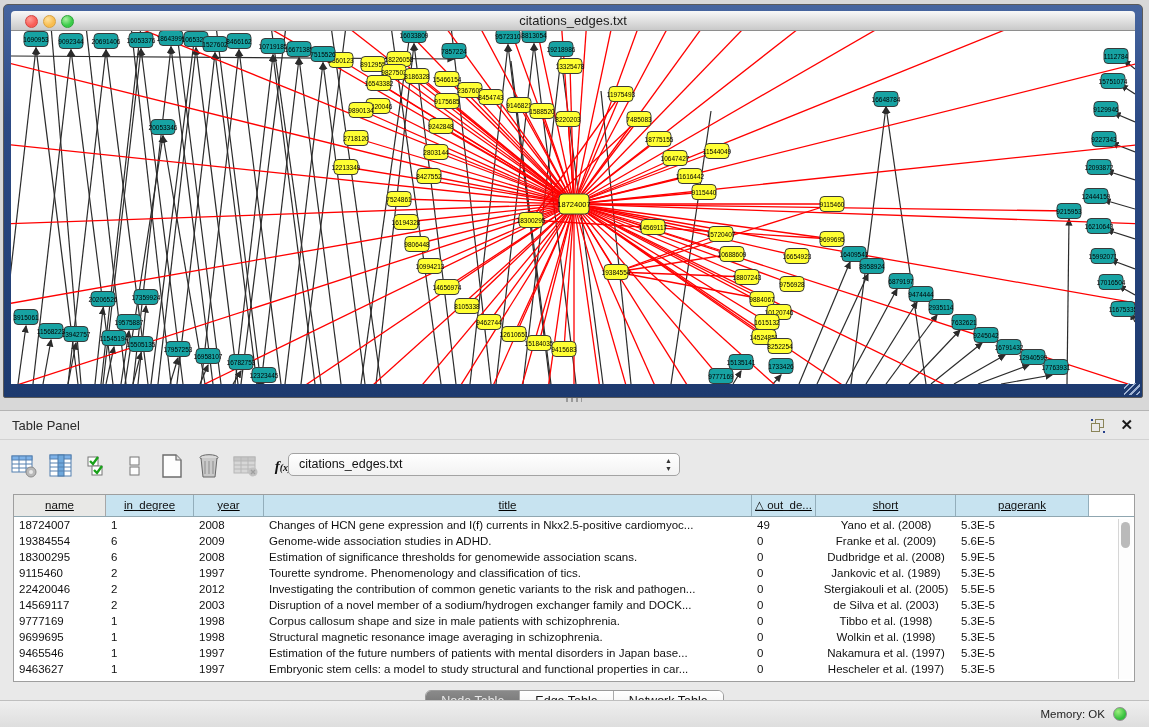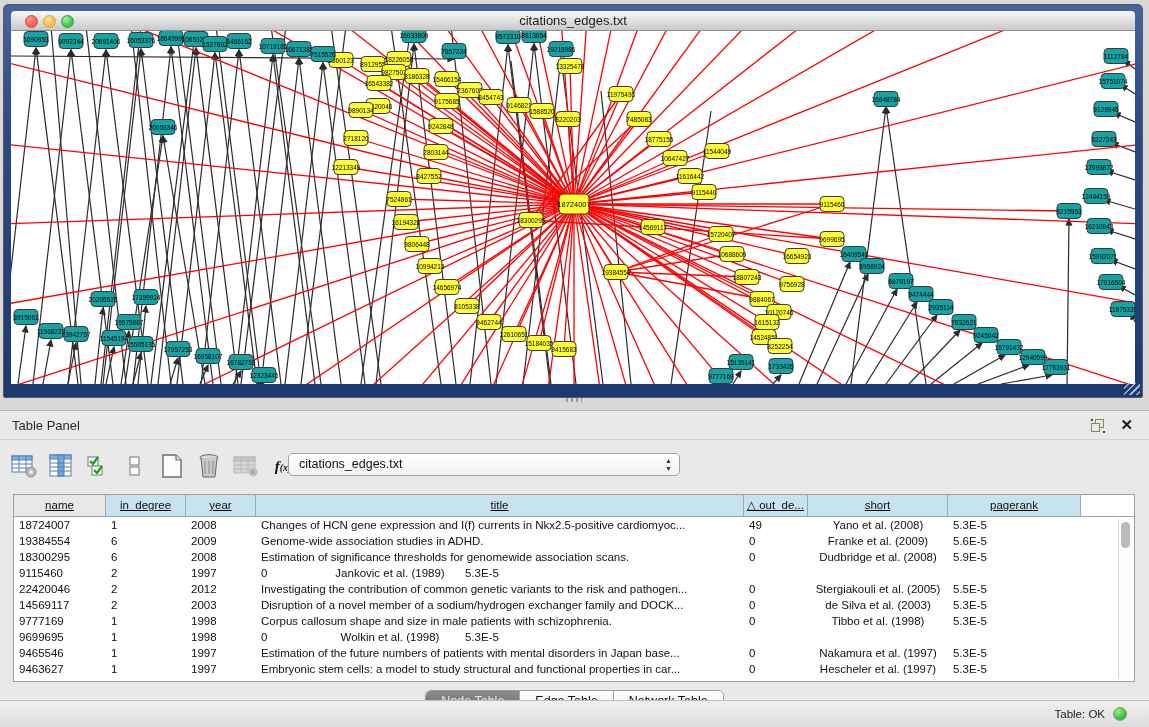--- a/index.html
+++ b/index.html
@@ -53,21 +53,21 @@
 
   #tp-table { position:absolute; left:13px; top:83px; width:1122px; height:188px;
     background:#ffffff; border:1px solid #9e9e9e; overflow:hidden; }
   .trow { display:flex; height:16px; }
   .trow.head { height:22px; border-bottom:1px solid #8fa6b0;text-decoration:underline; }
   .cell { font-size:11.5px; color:#101010; white-space:nowrap; overflow:hidden; flex:0 0 auto; }
   .head .cell { background:#c7e3f0; border-right:1px solid #93aebb; text-align:center; line-height:21px; }
   .head .cell.c0 { background:#e8e8e6; border-right:1px solid #a7a7a7; }
   .head .cell.cfill { background:#ffffff; border-right:none; flex:1 1 auto; }
   .body .cell { line-height:16px; padding-left:5px; }
-  .c0{width:92px;} .c1{width:80px;} .c2{width:70px;} .c3{width:488px;} .c4{width:64px;} .c5{width:140px; } .c6{width:133px;}
+  .c0{width:92px;} .c1{width:88px;} .c2{width:70px;} .c3{width:488px;} .c4{width:64px;} .c5{width:140px; } .c6{width:133px;}
   .body .c5 { text-align:center; padding-left:0; }
   #tp-vscroll { position:absolute; right:2px; top:24px; bottom:2px; width:14px;
     background:#fdfdfd; border-left:1px solid #d6d6d6; }
   #tp-vscroll .thumb { position:absolute; left:2px; top:3px; width:9px; height:26px; background:#bababa; border-radius:6px; }
 
   #tp-tabs { position:absolute; left:0; right:0; top:279px; display:flex; justify-content:center; }
   .seg { display:flex; border:1px solid #9a9a9a; border-radius:6px; overflow:hidden;
     background:#fdfdfd; box-shadow:0 1px 0 rgba(255,255,255,.7);align-items:flex-end; }
   .seg .tab { font-size:12.5px; padding:3px 15px; color:#141414; background:linear-gradient(180deg,#ffffff,#f1f1f1);
     border-left:1px solid #aaaaaa; cursor:pointer; }
@@ -847,20 +847,21 @@
           <div class="cell c2">2008</div>
           <div class="cell c3">Estimation of significance thresholds for genomewide association scans.</div>
           <div class="cell c4">0</div>
           <div class="cell c5">Dudbridge et al. (2008)</div>
           <div class="cell c6">5.9E-5</div>
         </div>
         <div class="trow">
           <div class="cell c0">9115460</div>
           <div class="cell c1">2</div>
           <div class="cell c2">1997</div>
+          <div class="cell c3">Tourette syndrome. Phenomenology and classification of tics.</div>
           <div class="cell c4">0</div>
           <div class="cell c5">Jankovic et al. (1989)</div>
           <div class="cell c6">5.3E-5</div>
         </div>
         <div class="trow">
           <div class="cell c0">22420046</div>
           <div class="cell c1">2</div>
           <div class="cell c2">2012</div>
           <div class="cell c3">Investigating the contribution of common genetic variants to the risk and pathogen...</div>
           <div class="cell c4">0</div>
@@ -882,20 +883,21 @@
           <div class="cell c2">1998</div>
           <div class="cell c3">Corpus callosum shape and size in male patients with schizophrenia.</div>
           <div class="cell c4">0</div>
           <div class="cell c5">Tibbo et al. (1998)</div>
           <div class="cell c6">5.3E-5</div>
         </div>
         <div class="trow">
           <div class="cell c0">9699695</div>
           <div class="cell c1">1</div>
           <div class="cell c2">1998</div>
+          <div class="cell c3">Structural magnetic resonance image averaging in schizophrenia.</div>
           <div class="cell c4">0</div>
           <div class="cell c5">Wolkin et al. (1998)</div>
           <div class="cell c6">5.3E-5</div>
         </div>
         <div class="trow">
           <div class="cell c0">9465546</div>
           <div class="cell c1">1</div>
           <div class="cell c2">1997</div>
           <div class="cell c3">Estimation of the future numbers of patients with mental disorders in Japan base...</div>
           <div class="cell c4">0</div>
@@ -920,15 +922,15 @@
   <div id="tp-tabs">
     <div class="seg" id="tabs-seg">
         <div class="tab selected">Node Table</div>
         <div class="tab">Edge Table</div>
         <div class="tab">Network Table</div>
       </div>
   </div>
 </div>
 
 <div id="status-bar">
-  <span id="memory-label">Table: OK</span>
+  <span id="memory-label">Memory: OK</span>
   <span id="memory-dot"></span>
 </div>
 
 </body></html>

